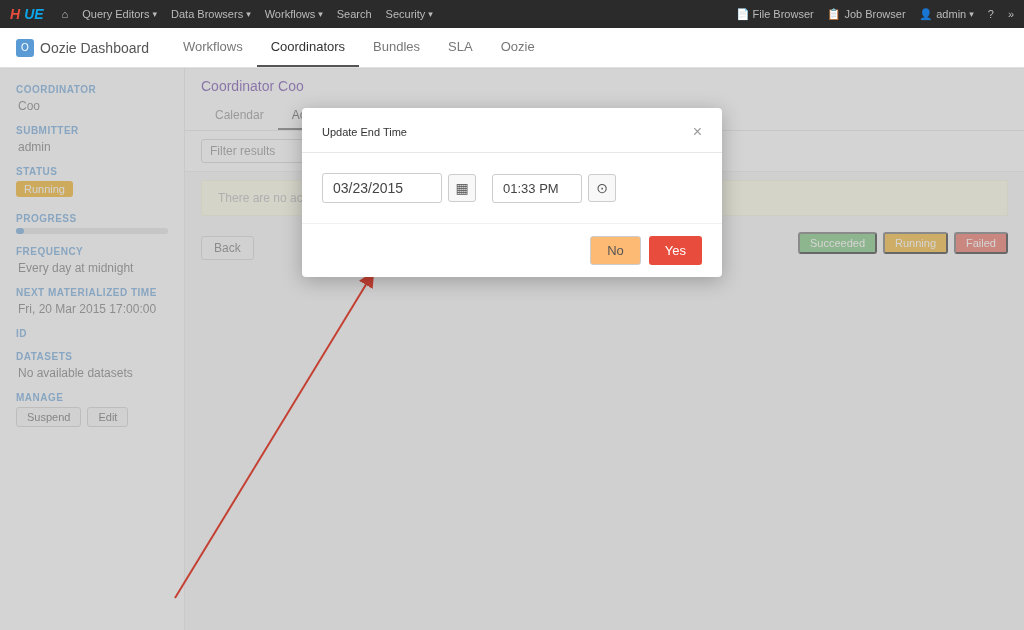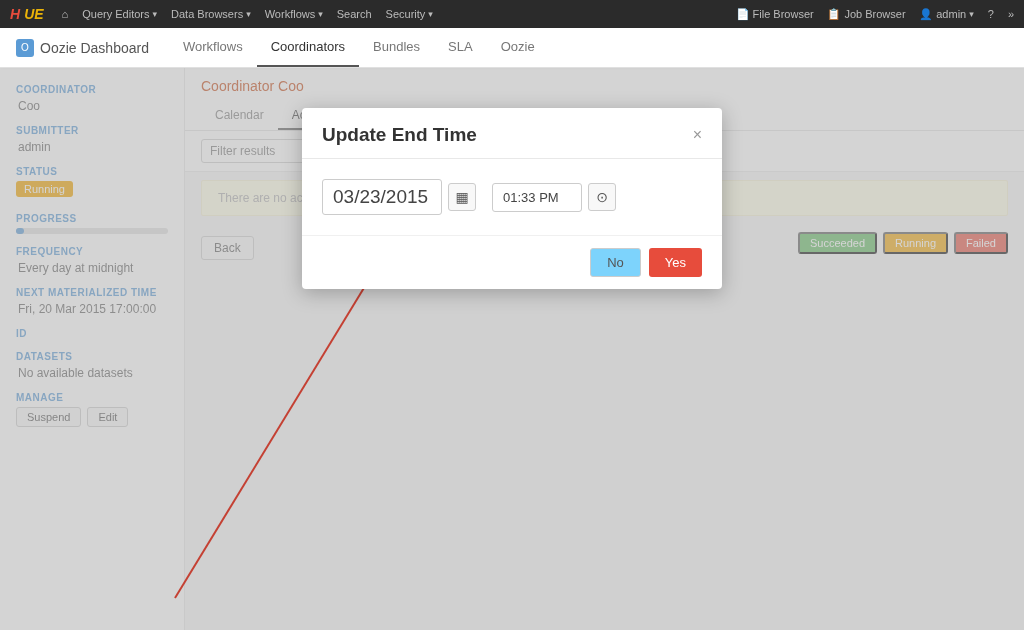--- a/index.html
+++ b/index.html
@@ -173,21 +173,21 @@
       flex-direction: column;
       opacity: 0.5;
     }
     .coordinator-header {
       background: #fff;
       padding: 10px 16px 0 16px;
       border-bottom: 1px solid #e0e0e0;
     }
     .coordinator-title {
       font-size: 14px;
-      color: #c2410c;
+      color: #4c1d95;
       margin-bottom: 8px;
     }
     .coord-tabs {
       display: flex;
       gap: 0;
     }
     .coord-tab {
       padding: 6px 14px;
       font-size: 12px;
       color: #777;
@@ -278,23 +278,23 @@
       position: relative;
     }
     .modal-header {
       padding: 16px 20px 12px 20px;
       border-bottom: 1px solid #e8e8e8;
       display: flex;
       align-items: center;
       justify-content: space-between;
     }
     .modal-title {
-      font-size: 19px;
+      font-size: 11px;
       color: #333;
-      font-weight: 700;
+      font-weight: 400;
     }
     .modal-close {
       font-size: 16px;
       color: #999;
       cursor: pointer;
       background: none;
       border: none;
       padding: 0;
       line-height: 1;
     }
@@ -303,21 +303,21 @@
     }
     .modal-input-row {
       display: flex;
       align-items: center;
       gap: 6px;
     }
     .modal-date-input {
       padding: 6px 10px;
       border: 1px solid #ccc;
       border-radius: 3px;
-      font-size: 19px;
+      font-size: 14px;
       color: #444;
       width: 120px;
     }
     .modal-calendar-icon {
       width: 28px; height: 28px;
       border: 1px solid #ccc;
       border-radius: 3px;
       display: flex; align-items: center; justify-content: center;
       cursor: pointer;
       background: #f8f8f8;
@@ -348,21 +348,21 @@
       display: flex;
       justify-content: flex-end;
       gap: 8px;
       border-top: 1px solid #f0f0f0;
     }
     .btn-no {
       padding: 6px 16px;
       border: 1px solid #ccc;
       border-radius: 3px;
       font-size: 13px;
-      background: #7dd3fc;
+      background: #fdba74;
       color: #555;
       cursor: pointer;
     }
     .btn-yes {
       padding: 6px 16px;
       border: none;
       border-radius: 3px;
       font-size: 13px;
       background: #e74c3c;
       color: #fff;
@@ -381,21 +381,21 @@
 
     
     .chevron::after { content: ' ▾'; font-size: 9px; }
   </style>
 </head>
 <body>
 
 <nav class="top-nav">
   <div class="hue-logo">
     <span style="color:#e74c3c;font-style:italic;font-weight:900;">H</span>
-      <span style="color:#eab308;font-style:italic;font-weight:900;">UE</span>
+      <span style="color:#0ea5e9;font-style:italic;font-weight:900;">UE</span>
   </div>
   <div class="nav-item">
     <span>⌂</span>
   </div>
   <div class="nav-item chevron">
     <span>Query Editors</span>
   </div>
   <div class="nav-item chevron">
     <span>Data Browsers</span>
   </div>

